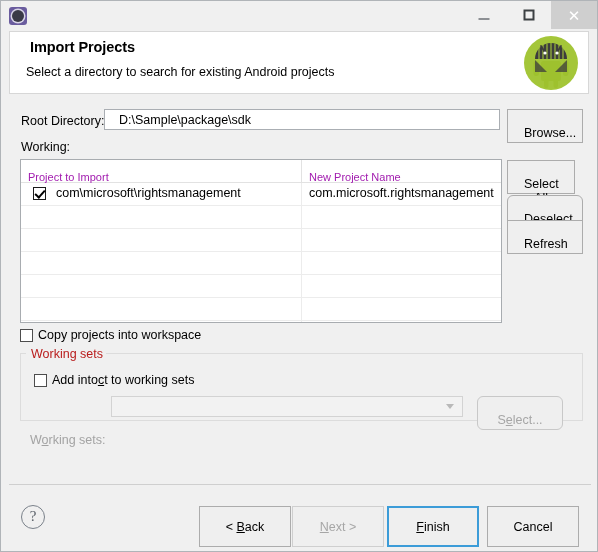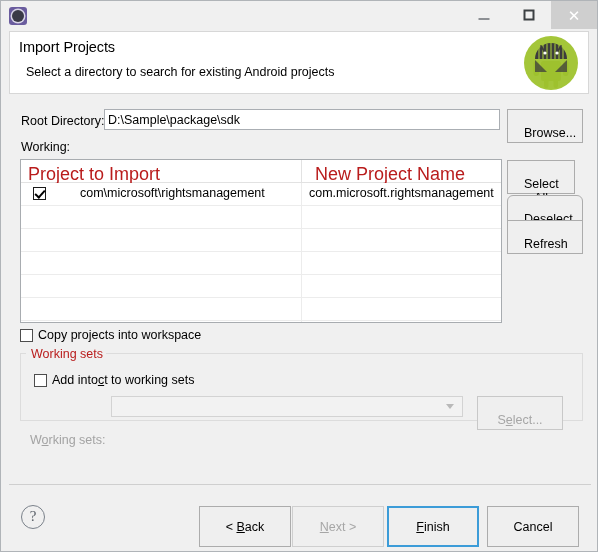--- a/index.html
+++ b/index.html
@@ -95,23 +95,23 @@
     position: absolute;
     left: 8px; top: 30px;
     width: 580px;
     height: 63px;
     background: #ffffff;
     border: 1px solid #d7d7d7;
     box-sizing: border-box;
   }
   #header-title {
     position: absolute;
-    left: 9px; top: 7px;
+    left: 20px; top: 7px;
     font-size: 14.5px;
-    font-weight: normal;
+    font-weight: bold;
     letter-spacing: -0.1px;
     color: #000000;
   }
   #header-subtitle {
     position: absolute;
     left: 16px; top: 33px;
     font-size: 12.5px;
     color: #000000;
   }
   #android-logo {
@@ -141,40 +141,41 @@
   #root-dir-input {
     position: absolute;
     left: 103px; top: 108px;
     width: 396px; height: 21px;
     box-sizing: border-box;
     border: 1px solid #aaaeb3;
     background: #ffffff;
     font-family: "Liberation Sans", sans-serif;
     font-size: 12.5px;
     color: #000000;
-    padding: 0 3px;
+    padding: 0 14px;
     outline: none;
   }
 
   .btn {
     position: absolute;
     box-sizing: border-box;
     background: #efefef;
     border: 1px solid #acacac;
     font-family: "Liberation Sans", sans-serif;
     font-size: 12.5px;
     color: #000000;
     text-align: center;
     cursor: default;
     padding: 16px;
   }
   .btn:disabled, .btn.disabled {
     color: #a6a6a6;
     border-color: #c8c8c8;
     background: #efefef;
+    border-radius: 6px;
   }
 
   #browse-btn { left: 506px; top: 108px; width: 76px; height: 23px; }
 
   #projects-label { left: 20px; top: 139px; }
 
   
   #table {
     position: absolute;
     left: 19px; top: 158px;
@@ -185,27 +186,27 @@
     overflow: hidden;
   }
   #table-header {
     position: relative;
     height: 22px;
     background: #ffffff;
     border-bottom: 1px solid #e2e2e2;
   }
   #table-header .th {
     position: absolute;
-    top: 4px;
-    font-size: 18px;
-    color: #b91c1c;
+    top: 11px;
+    font-size: 11px;
+    color: #a21caf;
     white-space: nowrap;
   }
   #th-0 { left: 7px; }
-  #th-1 { left: 288px; margin-left: 6px; }
+  #th-1 { left: 288px; }
   #col-div-header {
     position: absolute;
     left: 280px; top: 0;
     width: 1px; height: 22px;
     background: #e2e2e2;
   }
   .trow {
     position: relative;
     height: 22px;
     border-bottom: 1px solid #ececec;
@@ -216,21 +217,21 @@
     left: 280px; top: 0;
     width: 1px; height: 22px;
     background: #ececec;
   }
   .trow .cell0 {
     position: absolute;
     left: 9px; top: 3px;
     font-size: 12.5px;
     white-space: nowrap;
   }
-  .trow .cell0.has-check { left: 35px; margin-left: 24px; }
+  .trow .cell0.has-check { left: 35px; }
   .trow .cell1 {
     position: absolute;
     left: 288px; top: 3px;
     font-size: 12.5px;
     white-space: nowrap;
   }
   .row-check {
     position: absolute;
     left: 12px; top: 4px;
     width: 13px; height: 13px;

